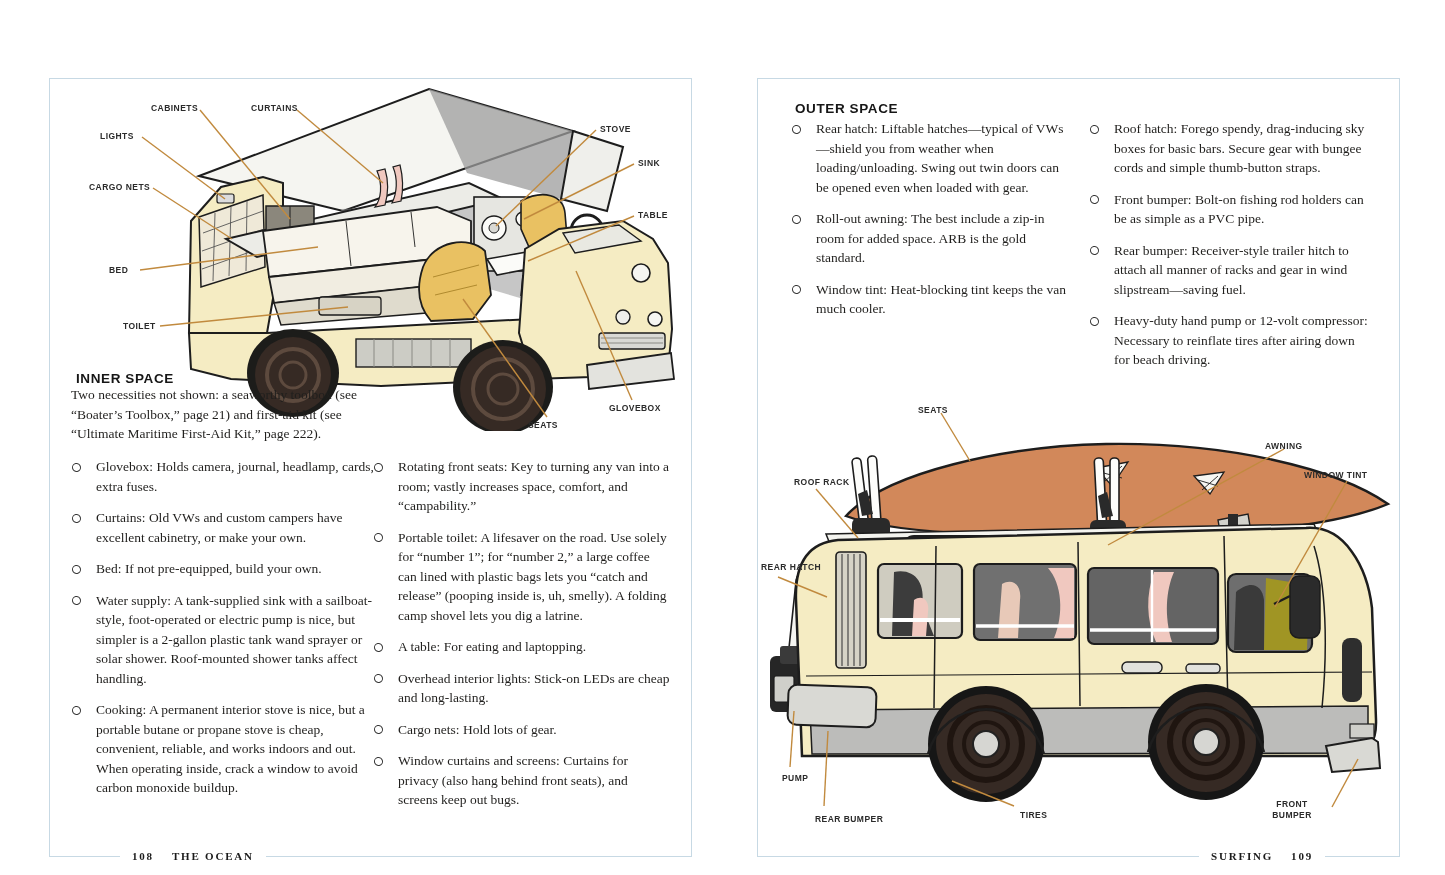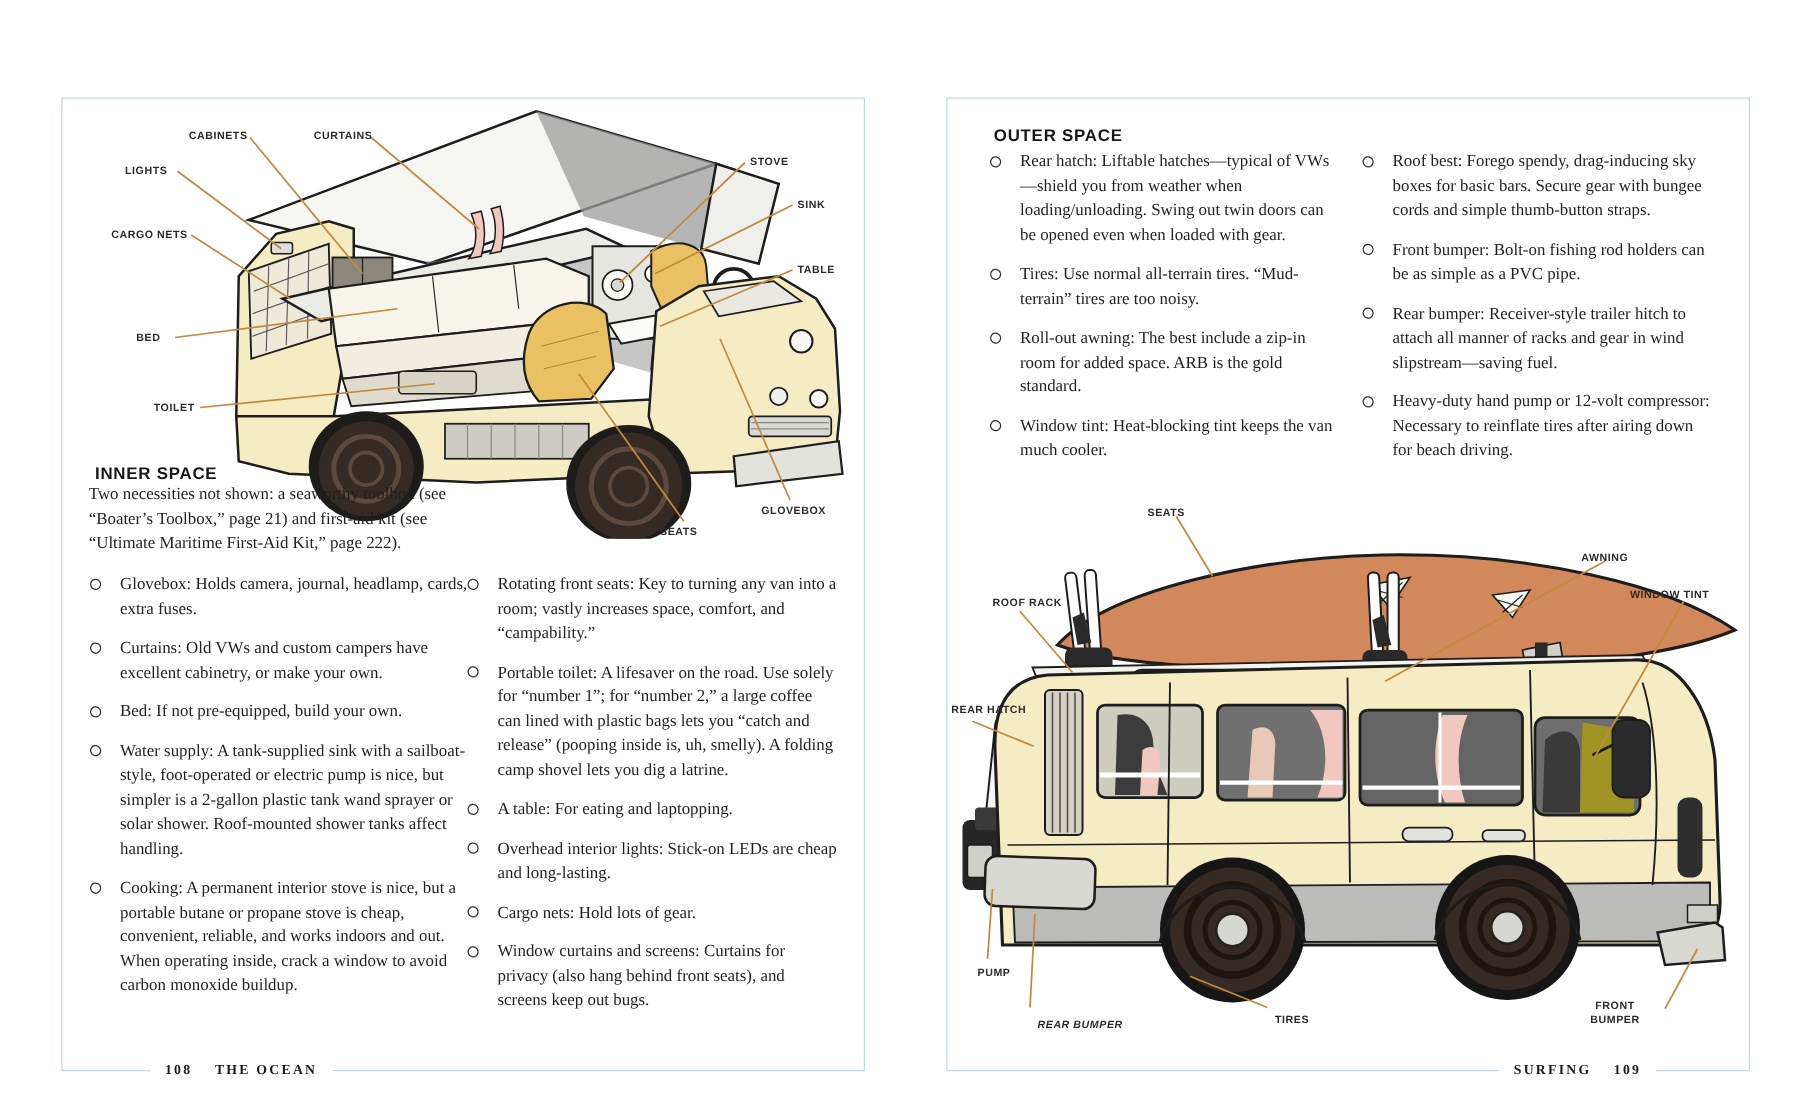--- a/index.html
+++ b/index.html
@@ -298,35 +298,34 @@
         <line x1="574" y1="728" x2="600" y2="680"></line>
       </g>
     </svg>
 
     <div class="dlabel" style="left:160px;top:326px;">SEATS</div>
     <div class="dlabel" style="left:507px;top:362px;">AWNING</div>
     <div class="dlabel" style="left:546px;top:391px;">WINDOW TINT</div>
     <div class="dlabel" style="left:36px;top:398px;">ROOF RACK</div>
     <div class="dlabel" style="left:3px;top:483px;">REAR HATCH</div>
     <div class="dlabel" style="left:24px;top:694px;">PUMP</div>
-    <div class="dlabel" style="left:72px;top:735px;font-style:italic;">REAR BUMPER</div>
+    <div class="dlabel" style="left:57px;top:735px;">REAR BUMPER</div>
     <div class="dlabel" style="left:262px;top:731px;">TIRES</div>
     <div class="dlabel wrap" style="left:505px;top:720px;width:58px;">FRONT BUMPER</div>
 
     <h2 class="sec-head" style="left:37px;top:22px;margin:0;">OUTER SPACE</h2>
 
     <div class="col bodytext" style="left:58px;top:40px;width:258px;">
       <div class="item"><span class="bullet"></span><span class="term">Rear hatch:</span> <span>Liftable hatches—typical of VWs—shield you from weather when loading/unloading. Swing out twin doors can be opened even when loaded with gear.</span></div>
-      <div class="item"><span class="bullet"></span><span class="term">Tires:</span> <span>Use normal all-terrain tires. “Mud-terrain” tires are too noisy.</span></div>
       <div class="item"><span class="bullet"></span><span class="term">Roll-out awning:</span> <span>The best include a zip-in room for added space. ARB is the gold standard.</span></div>
       <div class="item"><span class="bullet"></span><span class="term">Window tint:</span> <span>Heat-blocking tint keeps the van much cooler.</span></div>
     </div>
 
     <div class="col bodytext" style="left:356px;top:40px;width:258px;">
-      <div class="item"><span class="bullet"></span><span class="term">Roof best:</span> <span>Forego spendy, drag-inducing sky boxes for basic bars. Secure gear with bungee cords and simple thumb-button straps.</span></div>
+      <div class="item"><span class="bullet"></span><span class="term">Roof hatch:</span> <span>Forego spendy, drag-inducing sky boxes for basic bars. Secure gear with bungee cords and simple thumb-button straps.</span></div>
       <div class="item"><span class="bullet"></span><span class="term">Front bumper:</span> <span>Bolt-on fishing rod holders can be as simple as a PVC pipe.</span></div>
       <div class="item"><span class="bullet"></span><span class="term">Rear bumper:</span> <span>Receiver-style trailer hitch to attach all manner of racks and gear in wind slipstream—saving fuel.</span></div>
       <div class="item"><span class="bullet"></span><span class="term">Heavy-duty hand pump or 12-volt compressor:</span> <span>Necessary to reinflate tires after airing down for beach driving.</span></div>
     </div>
 
     <div class="footer footer-right">
       <span>SURFING</span>
       <span>109</span>
     </div>
   </section>

